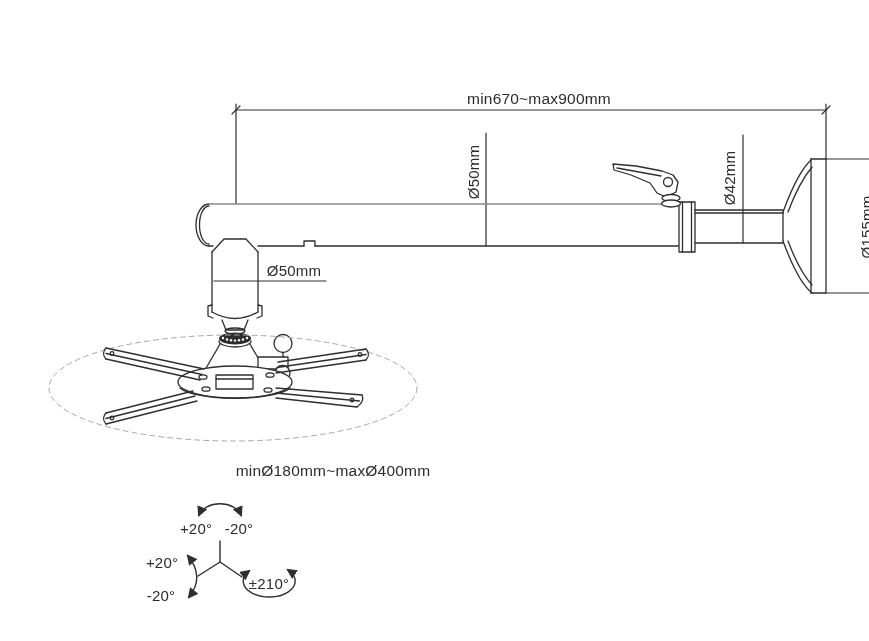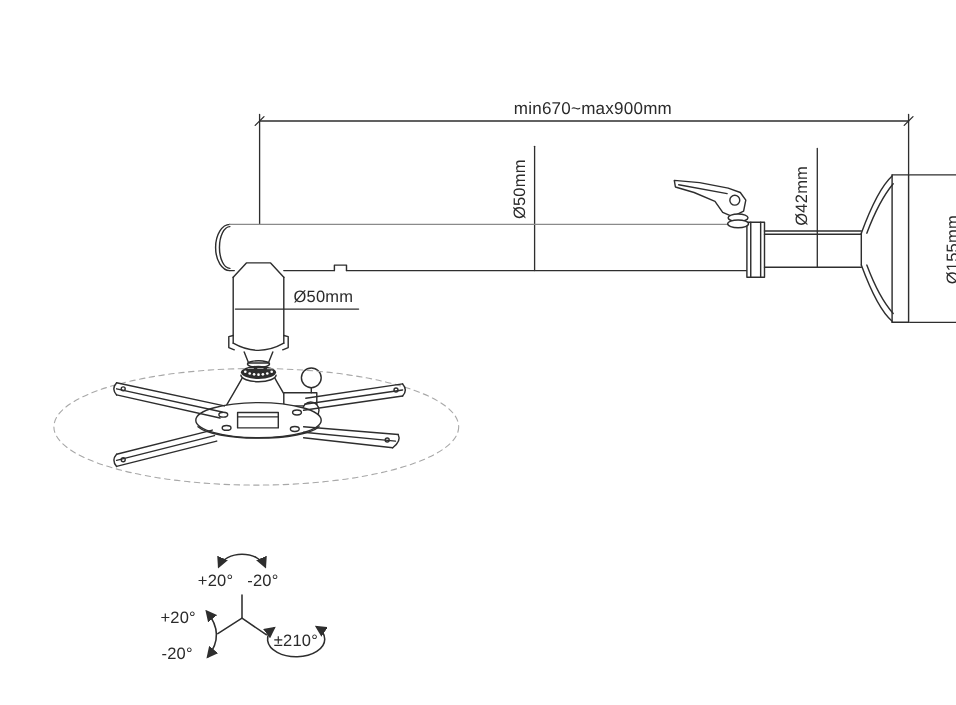--- a/index.html
+++ b/index.html
@@ -180,20 +180,21 @@
   <div class="lbl big" style="left:503px;top:99px">min670~max900mm</div>
 
   <div class="lbl rot" style="left:437px;top:172px">Ø50mm</div>
 
   <div class="lbl rot" style="left:693px;top:178px">Ø42mm</div>
 
   <div class="lbl rot" style="left:830px;top:227px">Ø155mm</div>
 
   <div class="lbl" style="left:258px;top:270px">Ø50mm</div>
 
+  <div class="lbl big" style="left:297px;top:471px">minØ180mm~maxØ400mm</div>
 
   <div class="lbl" style="left:160px;top:528px">+20°</div>
 
   <div class="lbl" style="left:203px;top:528px">-20°</div>
 
   <div class="lbl" style="left:126px;top:562px">+20°</div>
 
   <div class="lbl" style="left:125px;top:595px">-20°</div>
 
   <div class="lbl" style="left:233px;top:583px">±210°</div>

